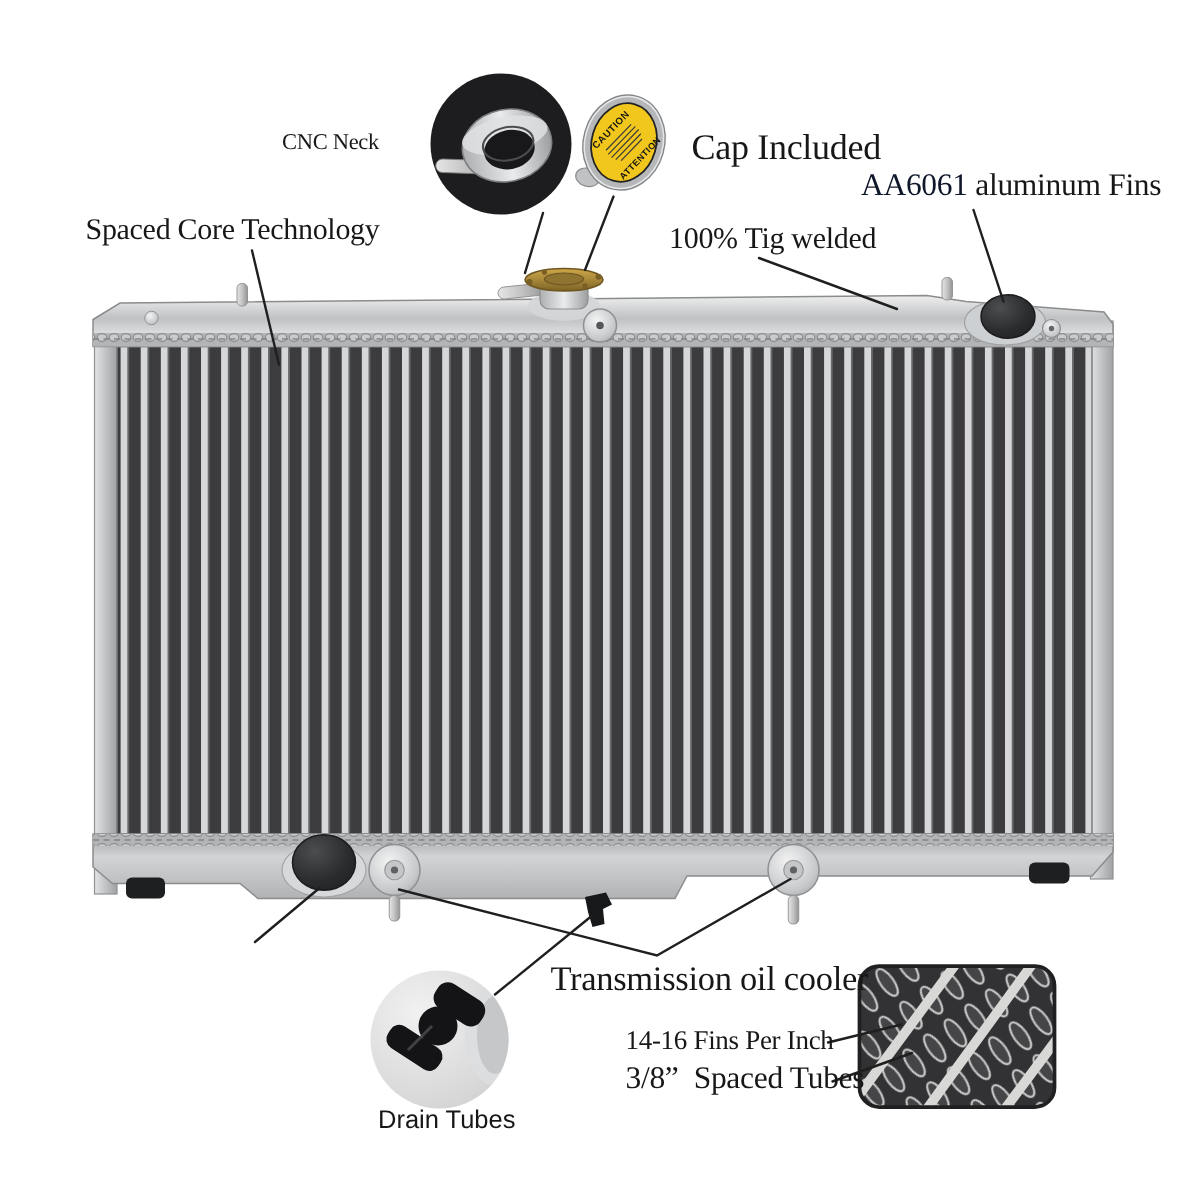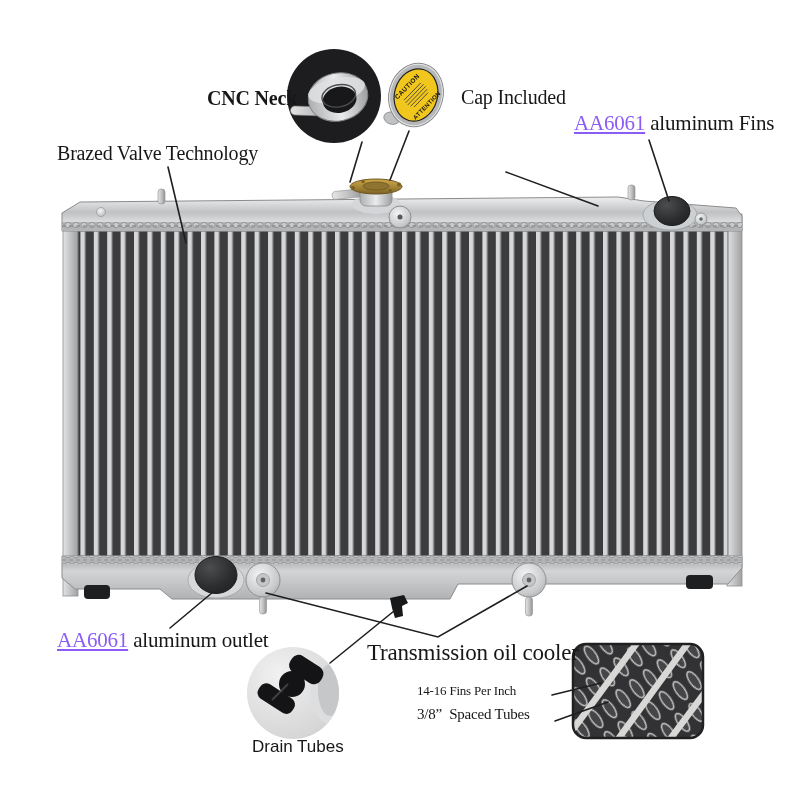--- a/index.html
+++ b/index.html
@@ -1,29 +1,29 @@
 <!DOCTYPE html>
 <html><head>
 <meta charset="utf-8">
 <style>
   html,body{margin:0;padding:0;background:#ffffff;}
   #stage{position:relative;width:800px;height:800px;background:#ffffff;overflow:hidden;
          font-family:"Liberation Serif",serif;}
   #art{position:absolute;left:0;top:0;width:800px;height:800px;}
   .lbl{position:absolute;color:#171717;letter-spacing:-0.2px;white-space:pre;line-height:1.05;}
-  .red{color:#8b5cf6;text-decoration:underline;}
-  .lbl-cnc{left:207px;top:88px;font-size:20px;font-weight:bold;}
-  .lbl-cap{left:461px;top:87px;font-size:20px;}
+  .red{color:#0f172a;}
+  .lbl-cnc{left:188px;top:88px;font-size:15px;}
+  .lbl-cap{left:461px;top:87px;font-size:24px;}
   .lbl-inlet{left:574px;top:112px;font-size:21px;}
   .lbl-brazed{left:57px;top:143px;font-size:20px;}
   .lbl-tig{left:446px;top:149px;font-size:20px;}
   .lbl-outlet{left:57px;top:629px;font-size:21px;}
   .lbl-trans{left:367px;top:641px;font-size:23px;}
-  .lbl-fins{left:417px;top:684px;font-size:13px;}
-  .lbl-tubes{left:417px;top:707px;font-size:15px;}
+  .lbl-fins{left:417px;top:684px;font-size:18px;}
+  .lbl-tubes{left:417px;top:707px;font-size:21px;}
   .lbl-louv{left:547px;top:743px;font-size:20px;}
   .lbl-drain{left:252px;top:738px;font-size:17px;font-family:"Liberation Sans",sans-serif;letter-spacing:0;}
 </style>
 </head>
 <body>
 
 <div id="stage">
 
   <svg id="art" viewBox="0 0 800 800">
     <defs>
@@ -237,19 +237,19 @@
       <path d="M266 593 L438 637 L527 586"></path>
       <path d="M394 611 L330 663"></path>
       <path d="M552 695 L601 683"></path>
       <path d="M555 721 L608 702"></path>
     </g>
   </svg>
 
   <div class="lbl lbl-cnc">CNC Neck</div>
   <div class="lbl lbl-cap">Cap Included</div>
   <div class="lbl lbl-inlet"><span class="red">AA6061</span><span> aluminum Fins</span></div>
-  <div class="lbl lbl-brazed">Brazed Valve Technology</div>
-  <div class="lbl lbl-outlet"><span class="red">AA6061</span><span> aluminum outlet</span></div>
+  <div class="lbl lbl-brazed">Spaced Core Technology</div>
+  <div class="lbl lbl-tig">100% Tig welded</div>
   <div class="lbl lbl-trans">Transmission oil cooler</div>
   <div class="lbl lbl-fins">14-16 Fins Per Inch</div>
   <div class="lbl lbl-tubes">3/8”  Spaced Tubes</div>
   <div class="lbl lbl-drain">Drain Tubes</div>
 </div>
 
 </body></html>

